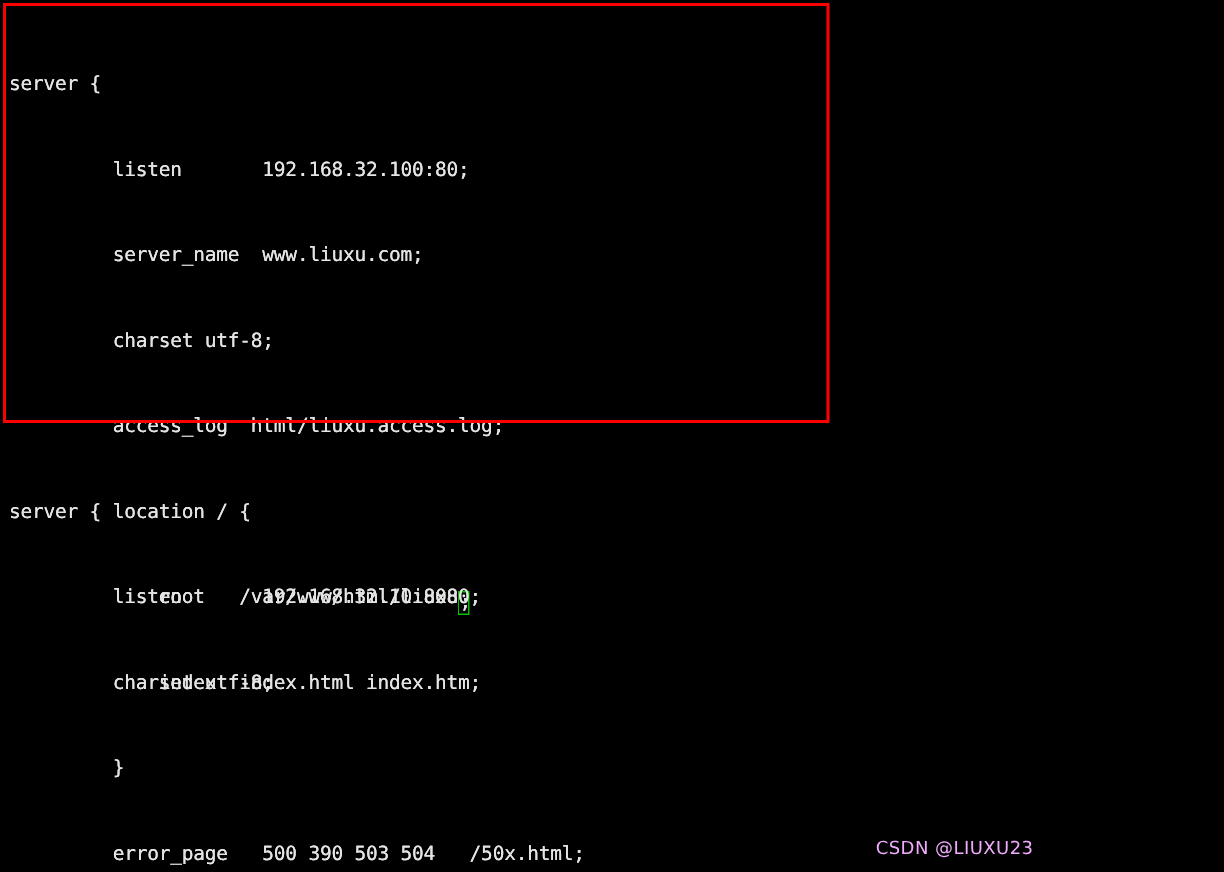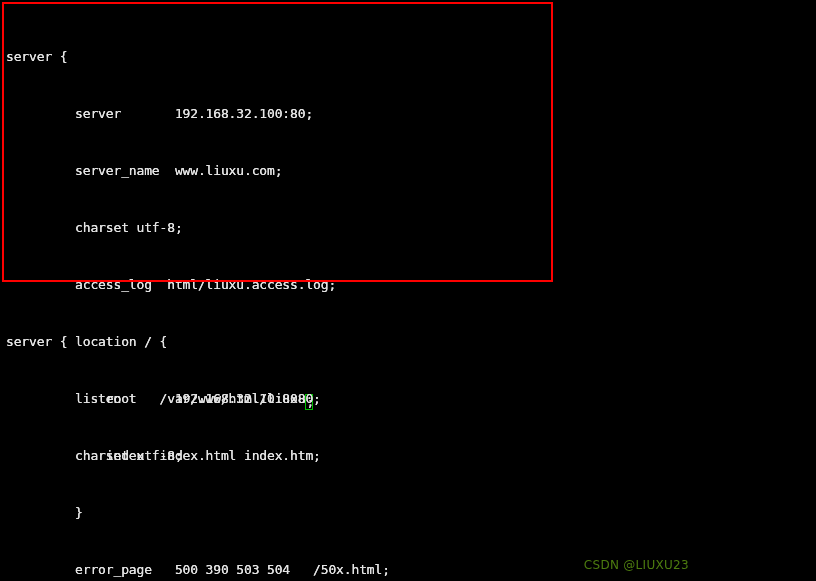--- a/index.html
+++ b/index.html
@@ -72,33 +72,33 @@
     pointer-events: none;
   }
 
   
   #watermark {
     position: absolute;
     right: 11px;
     bottom: 9px;
     font-family: "DejaVu Sans", "Liberation Sans", sans-serif;
     font-size: 12px;
-    color: #4d7c0f;
+    color: #f0abfc;
     letter-spacing: 0.3px;
     white-space: pre;
   }
 </style>
 </head>
 <body>
 
 <div id="terminal">
 
   <div class="code-block" id="code-block-1">
     <span class="code-line">server {</span>
-    <span class="code-line">         server       192.168.32.100:80;</span>
+    <span class="code-line">         listen       192.168.32.100:80;</span>
     <span class="code-line">         server_name  www.liuxu.com;</span>
     <span class="code-line">         charset utf-8;</span>
     <span class="code-line">         access_log  html/liuxu.access.log;</span>
     <span class="code-line">         location / {</span>
     <span class="code-line"><span>             root   /var/www/html/liuxu</span><span class="cursor">;</span></span>
     <span class="code-line">             index  index.html index.htm;</span>
     <span class="code-line">         }</span>
     <span class="code-line">         error_page   500 390 503 504   /50x.html;</span>
     
     

